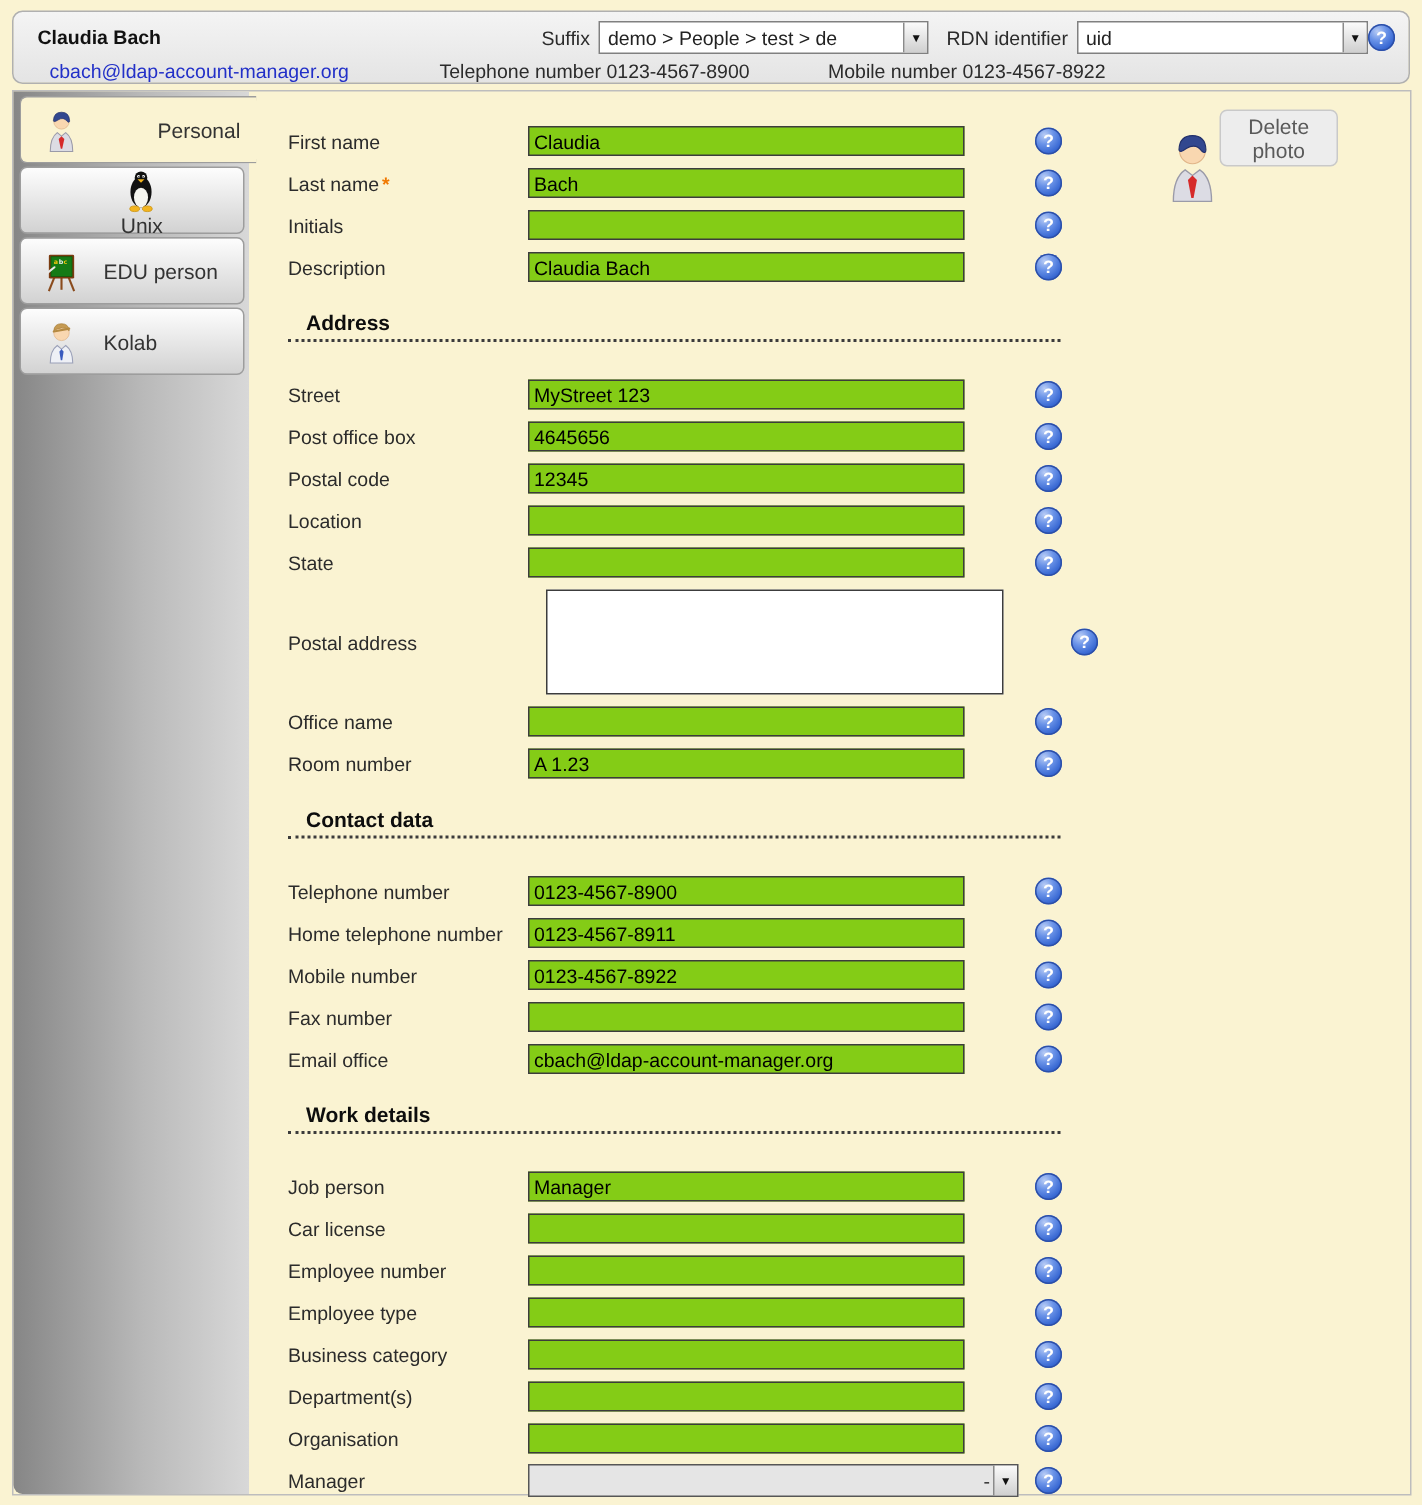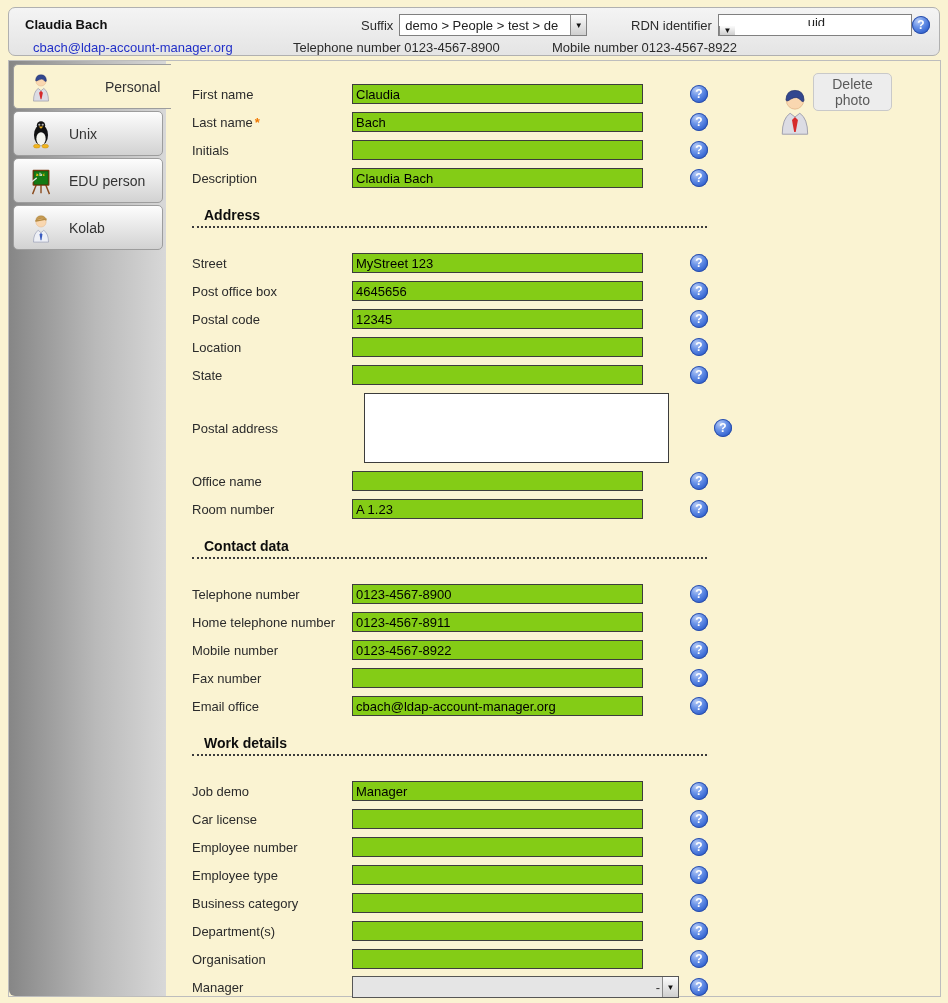--- a/index.html
+++ b/index.html
@@ -29,22 +29,22 @@
     display:flex; align-items:center; overflow:hidden; cursor:pointer;
   }
   .fake-select .fs-val { flex:1; padding:0 2px 0 5px; white-space:nowrap; overflow:hidden; color:#222; }
   .fs-arrow {
     width:16px; align-self:stretch; flex:none;
     background:linear-gradient(#fbfbfb,#cfcfcf);
     border-left:1px solid #8a8a8a;
     display:flex; align-items:center; justify-content:center;
     font-size:8px; color:#111;
   }
-  .w-suffix { width:188px; }
-  .w-rdn { width:194px;flex-direction:column; }
+  .w-suffix { width:220px; }
+  .w-rdn { width:194px; }
 
   .help-icon {
     width:18px; height:18px; flex:none; border-radius:50%;
     background:radial-gradient(circle at 35% 28%, #b8ccf5 0%, #6a93e8 35%, #3767d2 70%, #2a50ae 100%);
     color:#fff; font-weight:bold; font-size:12px; line-height:18px; text-align:center;
     cursor:pointer; box-shadow:inset 0 0 0 1px #2c4fa8;
   }
   .h-help { position:absolute; right:9px; top:8px; }
 
   
@@ -156,21 +156,21 @@
     <div class="tab active" style="top:3px;gap:36px;">
       <svg class="tab-icon" viewBox="0 0 48 64">
         <path d="M8 62 Q8 42 18 35 L24 40 L30 35 Q40 42 40 62 Z" fill="#dcdce4" stroke="#9a9aa8" stroke-width="1.5"></path>
         <polygon points="24,40 20,44 23,58 25,58 28,44" fill="#d62a2a"></polygon>
         <circle cx="24" cy="19" r="11" fill="#f9d7b0" stroke="#e0b488" stroke-width="1"></circle>
         <path d="M12.5 18 Q13 6 24 6 Q35 6 35.5 18 Q35.5 22 32 19 Q27 12 19 17 Q13 21 12.5 18 Z" fill="#32478f" stroke="#22306b" stroke-width="1"></path>
       </svg>
       <span class="tab-label">Personal</span>
     </div>
 
-    <div class="tab" style="top:50px;">
+    <div class="tab" style="top:50px;flex-direction:column;">
       <svg class="tab-icon" viewBox="0 0 48 64">
         <ellipse cx="24" cy="34" rx="15" ry="22" fill="#111"></ellipse>
         <ellipse cx="24" cy="42" rx="10" ry="14" fill="#f4f4ee"></ellipse>
         <circle cx="24" cy="14" r="9" fill="#111"></circle>
         <circle cx="20.5" cy="12" r="2" fill="#fff"></circle>
           <circle cx="27.5" cy="12" r="2" fill="#fff"></circle>
         <circle cx="21" cy="12.5" r="1" fill="#000"></circle>
           <circle cx="27" cy="12.5" r="1" fill="#000"></circle>
         <polygon points="19,16 29,16 24,21" fill="#f2b41e"></polygon>
         <ellipse cx="15" cy="58" rx="7" ry="4" fill="#f2b41e" stroke="#c78f0a" stroke-width="1"></ellipse>
@@ -324,21 +324,21 @@
         </div>
         <div class="form-row">
           <div class="row-label"><span>Email office</span></div>
           <div class="row-control">
             <input type="text" class="txt-input" value="cbach@ldap-account-manager.org" style="">
           </div>
           <span class="help-icon row-help">?</span>
         </div>
         <div class="section-heading">Work details</div>
         <div class="form-row">
-          <div class="row-label"><span>Job demo</span></div>
+          <div class="row-label"><span>Job person</span></div>
           <div class="row-control">
             <input type="text" class="txt-input" value="Manager" style="">
           </div>
           <span class="help-icon row-help">?</span>
         </div>
         <div class="form-row">
           <div class="row-label"><span>Car license</span></div>
           <div class="row-control">
             <input type="text" class="txt-input" style="">
           </div>

